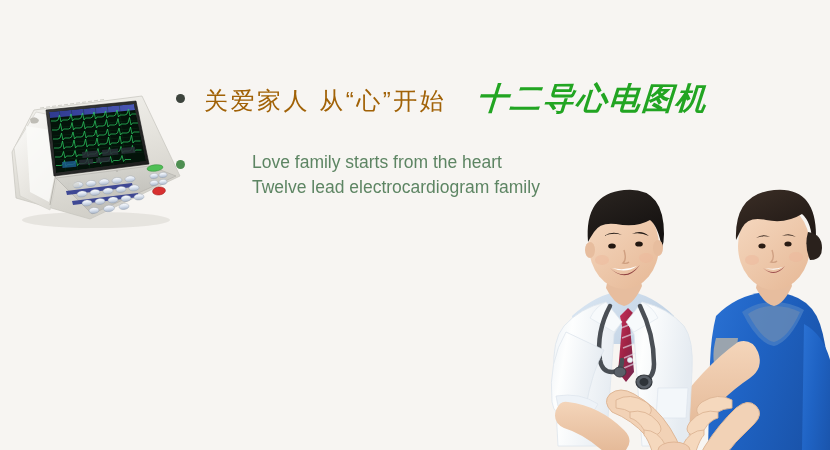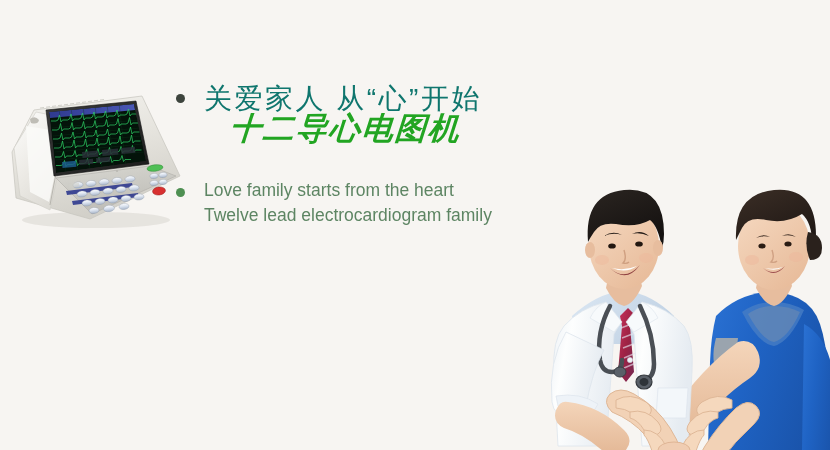--- a/index.html
+++ b/index.html
@@ -37,22 +37,22 @@
     border-radius: 50%;
     flex: 0 0 auto;
     margin-top: 10px;
     margin-right: 19px;
   }
   .bullet.dark  { background: #3d443d; }
   .bullet.green { background: #4e8f52; }
 
   .headline-cn {
     font-family: "Liberation Sans", "DejaVu Sans", sans-serif;
-    font-size: 28px;
-    color: #0f766e;
+    font-size: 24px;
+    color: #a16207;
     letter-spacing: 2.5px;
     line-height: 30px;
     white-space: nowrap;
   }
   .headline-brand {
     font-family: "Liberation Serif", "DejaVu Serif", serif;
     font-size: 31px;
     font-weight: bold;
     font-style: italic;
     color: #22a522;
@@ -62,20 +62,21 @@
     white-space: nowrap;
     transform: skewX(-4deg);
     display: inline-block;
   }
   .en-block {
     font-size: 17.5px;
     color: #5d8563;
     line-height: 25px;
     font-weight: 500;
     white-space: nowrap;
+    margin-left: 48px;
   }
   .row-cn { margin-bottom: 34px; }
 
   
   #machine {
     position: absolute;
     left: 4px;
     top: 88px;
     width: 180px;
     height: 145px;

